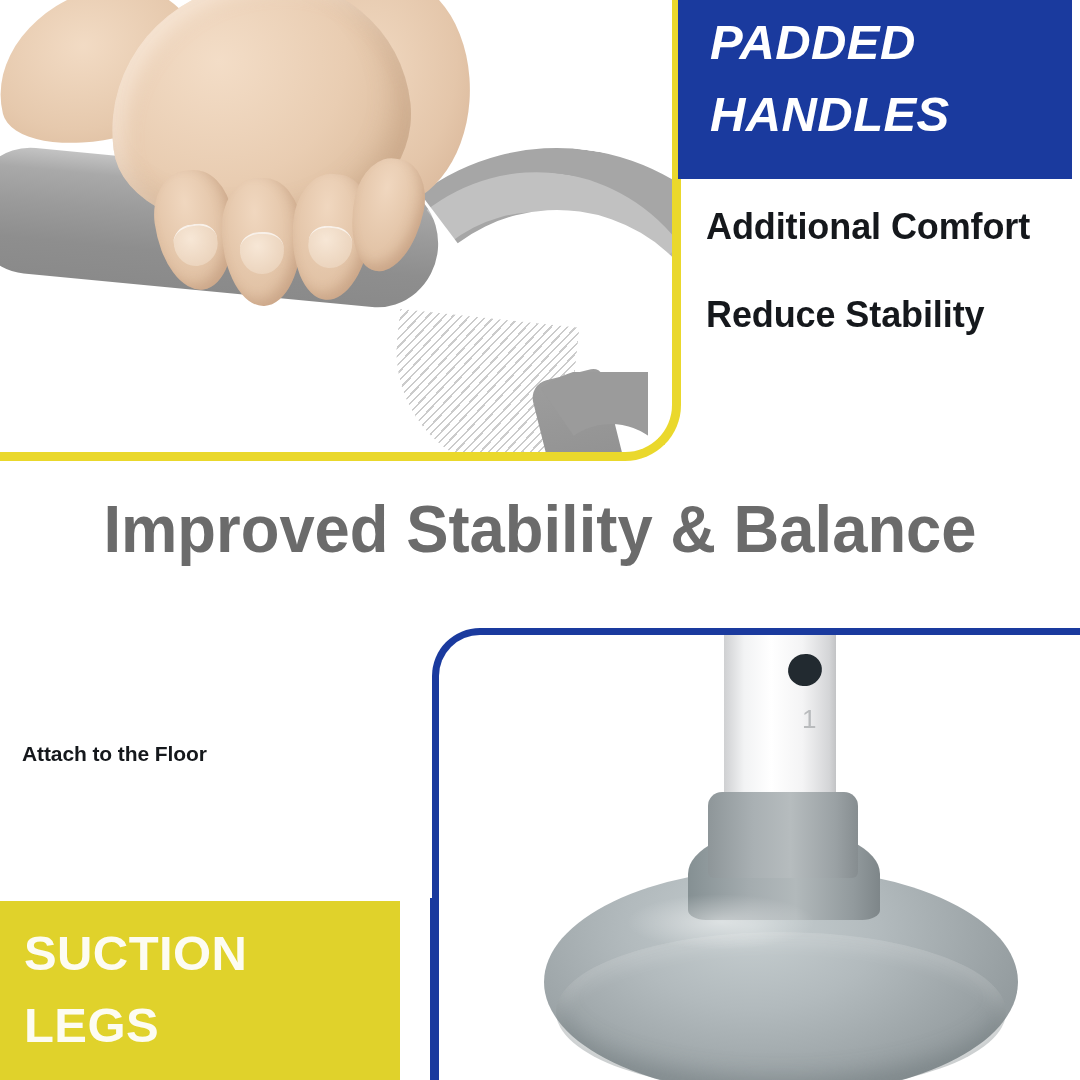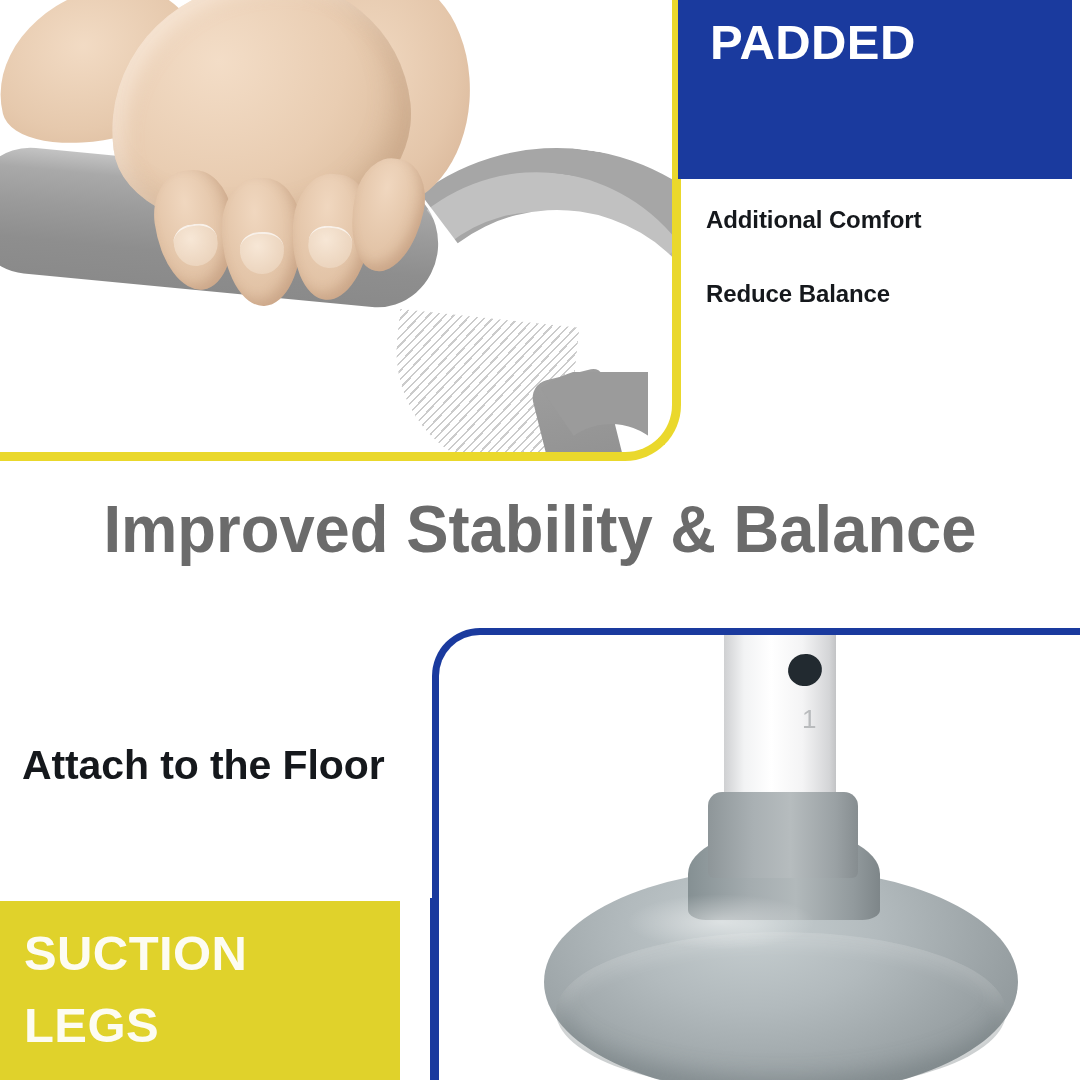--- a/index.html
+++ b/index.html
@@ -110,50 +110,51 @@
   .bar-over-frame .seg{
     position:absolute;left:-10px;top:-6px;width:130px;height:130px;
     border:58px solid transparent;border-top-color:#9b9b9b;border-right-color:#979797;
     border-radius:50%;transform:rotate(10deg);
   }
 
   
   .banner-blue{
     position:absolute;left:678px;top:0;width:394px;height:179px;
     background:#1a3a9e;
+    font-style:italic;
   }
   .banner-blue .line{
     position:absolute;left:32px;color:#ffffff;
     font-weight:bold;font-size:49px;letter-spacing:.4px;line-height:1;
   }
   .banner-blue .l1{top:18px;}
   .banner-blue .l2{top:90px;}
 
   .bullets-right{
     position:absolute;left:706px;top:206px;width:370px;
   }
   .bullets-right .b{
-    color:#15181c;font-weight:bold;font-size:24px;letter-spacing:-.1px;
+    color:#15181c;font-weight:bold;font-size:36px;letter-spacing:-.1px;
     margin-bottom:46px;white-space:nowrap;
   }
 
   
   .headline{
     position:absolute;left:0;top:496px;width:1080px;text-align:center;
     color:#6b6b6b;font-weight:bold;font-size:66px;line-height:1;
     transform:scaleX(.96);
     white-space:nowrap;
   }
 
   
   .bullets-left{
     position:absolute;left:22px;top:742px;width:420px;
   }
   .bullets-left .b{
-    color:#15181c;font-weight:bold;font-size:41px;letter-spacing:-.1px;
+    color:#15181c;font-weight:bold;font-size:21px;letter-spacing:-.1px;
     margin-bottom:46px;white-space:nowrap;
   }
 
   
   .banner-yellow{
     position:absolute;left:0;top:901px;width:400px;height:179px;
     background:#e0d22b;
   }
   .banner-yellow .line{
     position:absolute;left:24px;color:#fdfcf2;
@@ -244,25 +245,26 @@
     </div>
   </div>
 
   <div class="frame-yellow"></div>
   <div class="bar-over-frame">
     <div class="seg"></div>
   </div>
 
   <div class="banner-blue">
     <div class="line l1">PADDED</div>
+    <div class="line l2">HANDLES</div>
   </div>
 
   <div class="bullets-right">
     <div class="b">Additional Comfort</div>
-    <div class="b">Reduce Balance</div>
+    <div class="b">Reduce Stability</div>
   </div>
 
   <div class="headline">Improved Stability &amp; Balance</div>
 
   <div class="bullets-left">
     <div class="b">Attach to the Floor</div>
   </div>
 
   <div class="banner-yellow">
     <div class="line l1">SUCTION</div>

